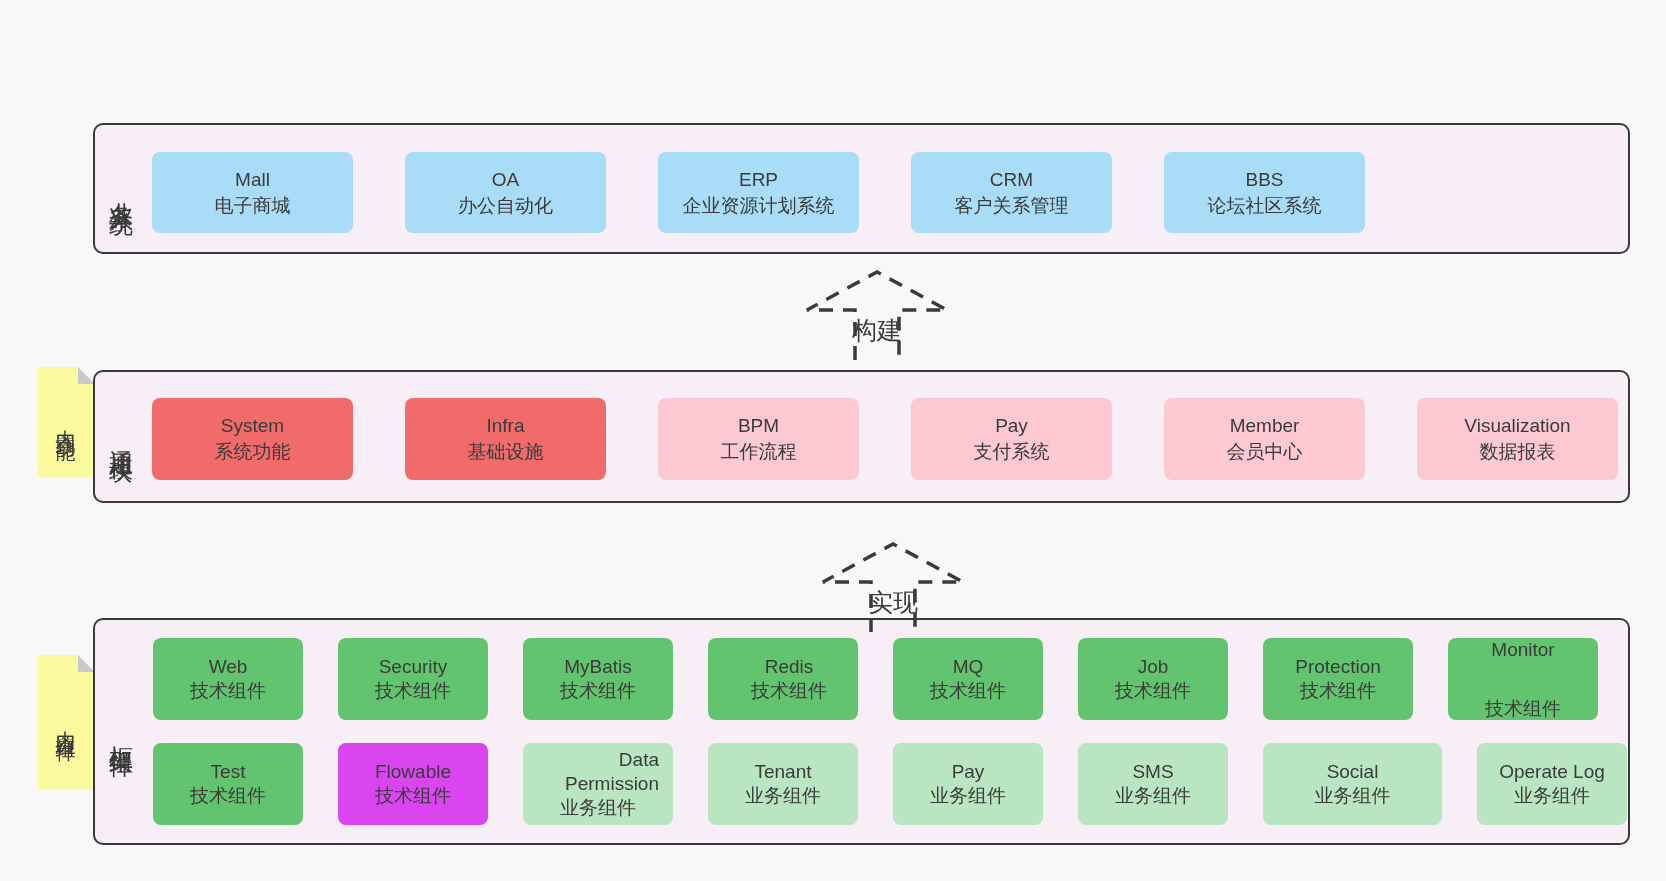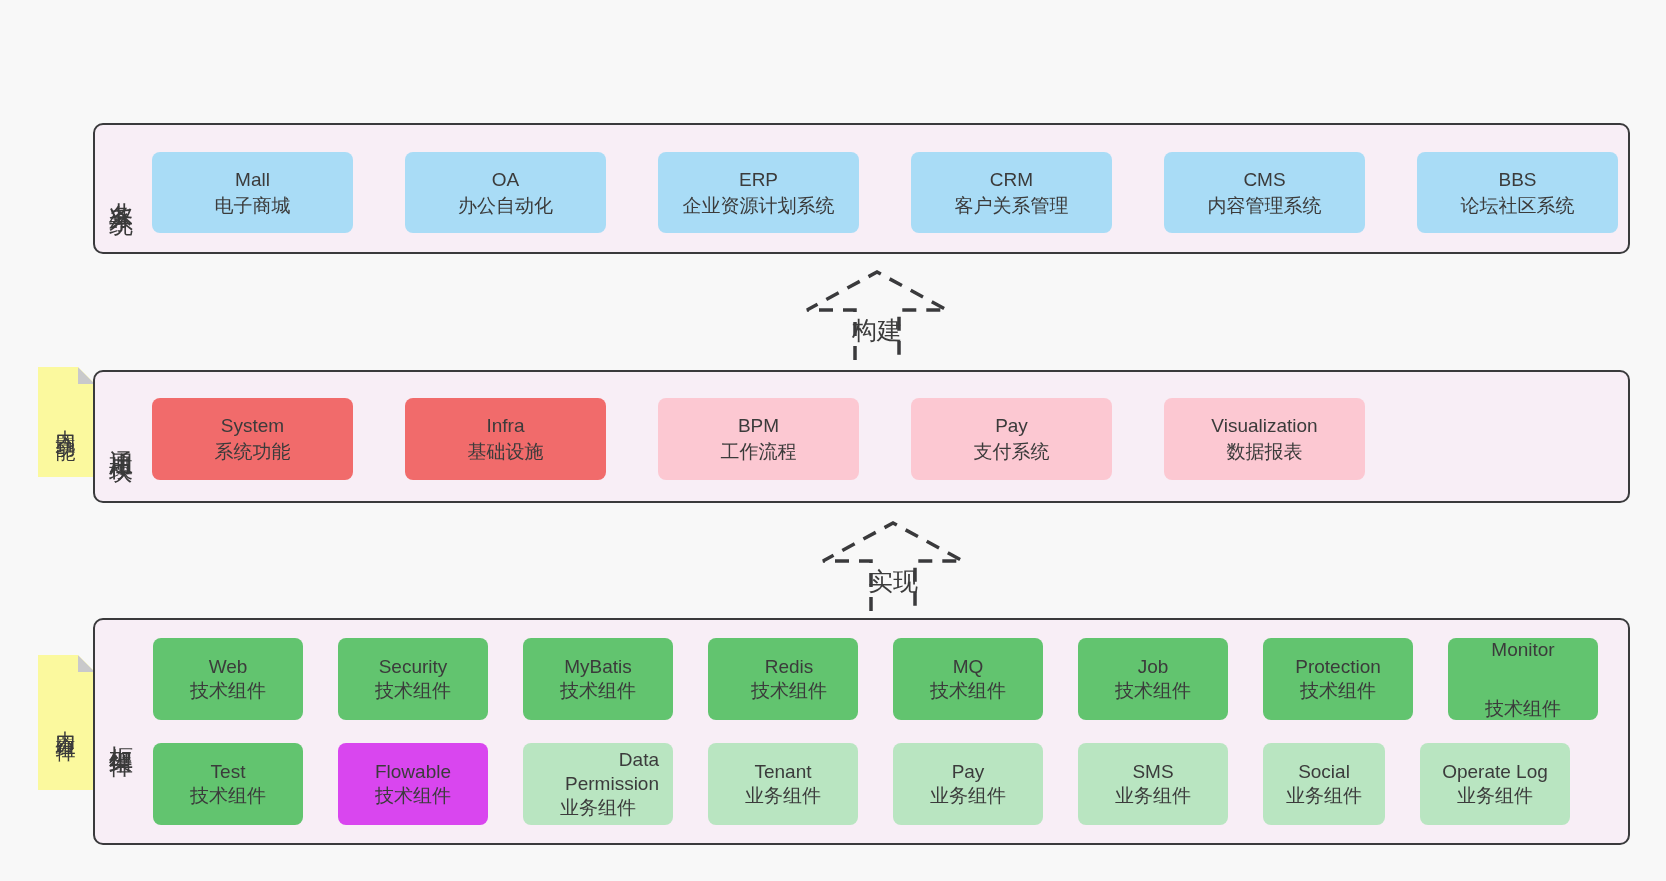--- a/index.html
+++ b/index.html
@@ -40,21 +40,21 @@
     position:absolute;top:0;right:0;width:17px;height:17px;background:#c9c9cb;
     clip-path:polygon(0 0, 100% 100%, 0 100%);
   }
   .note-text{
     position:absolute;inset:0;display:flex;align-items:center;justify-content:center;
     writing-mode:vertical-lr;text-orientation:upright;
     font-size:20px;letter-spacing:4px;color:#3a3a3a;
   }
   .arrow{position:absolute;width:150px;height:100px;}
   #arrow-build{left:802px;top:264px;}
-  #arrow-implement{left:818px;top:515px;}
+  #arrow-implement{left:818px;top:536px;}
   .arrow svg{position:absolute;inset:0;overflow:visible;}
   .arrow-label{
     position:absolute;left:0;right:0;top:50px;text-align:center;
     font-size:25px;color:#3c3c3c;
   }
 </style>
 </head>
 <body>
 
 <div class="note" id="note-features">
@@ -77,24 +77,20 @@
         <div>OA</div>
         <div>办公自动化</div>
       </div>
       <div class="box box-lg" style="width: 201px; height: 81px; background: rgb(169, 220, 246);">
         <div>ERP</div>
         <div>企业资源计划系统</div>
       </div>
       <div class="box box-lg" style="width: 201px; height: 81px; background: rgb(169, 220, 246);">
         <div>CRM</div>
         <div>客户关系管理</div>
-      </div>
-      <div class="box box-lg" style="width: 201px; height: 81px; background: rgb(169, 220, 246);">
-        <div>CMS</div>
-        <div>内容管理系统</div>
       </div>
       <div class="box box-lg" style="width: 201px; height: 81px; background: rgb(169, 220, 246);">
         <div>BBS</div>
         <div>论坛社区系统</div>
       </div>
     </div>
   </div>
 
 <div class="section" id="section-modules">
   <span class="v-label">通用模块</span>
@@ -109,20 +105,24 @@
       </div>
       <div class="box box-lg" style="width: 201px; height: 82px; background: rgb(252, 200, 210);">
         <div>BPM</div>
         <div>工作流程</div>
       </div>
       <div class="box box-lg" style="width: 201px; height: 82px; background: rgb(252, 200, 210);">
         <div>Pay</div>
         <div>支付系统</div>
       </div>
       <div class="box box-lg" style="width: 201px; height: 82px; background: rgb(252, 200, 210);">
+        <div>Member</div>
+        <div>会员中心</div>
+      </div>
+      <div class="box box-lg" style="width: 201px; height: 82px; background: rgb(252, 200, 210);">
         <div>Visualization</div>
         <div>数据报表</div>
       </div>
     </div>
   </div>
 
 <div class="section" id="section-framework">
   <span class="v-label">框架组件</span>
 <div class="row" style="top: 18px; left: 58px; gap: 35px;">
       <div class="box box-sm" style="width: 150px; height: 82px; background: rgb(98, 196, 111);">
@@ -176,21 +176,21 @@
         <div>业务组件</div>
       </div>
       <div class="box box-sm" style="width: 150px; height: 82px; background: rgb(185, 229, 193);">
         <div>Pay</div>
         <div>业务组件</div>
       </div>
       <div class="box box-sm" style="width: 150px; height: 82px; background: rgb(185, 229, 193);">
         <div>SMS</div>
         <div>业务组件</div>
       </div>
-      <div class="box box-sm" style="width: 122px; height: 82px; background: rgb(185, 229, 193);">
+      <div class="box box-sm" style="width: 179px; height: 82px; background: rgb(185, 229, 193);">
         <div>Social</div>
         <div>业务组件</div>
       </div>
       <div class="box box-sm" style="width: 150px; height: 82px; background: rgb(185, 229, 193);">
         <div>Operate Log</div>
         <div>业务组件</div>
       </div>
     </div>
   </div>
 

